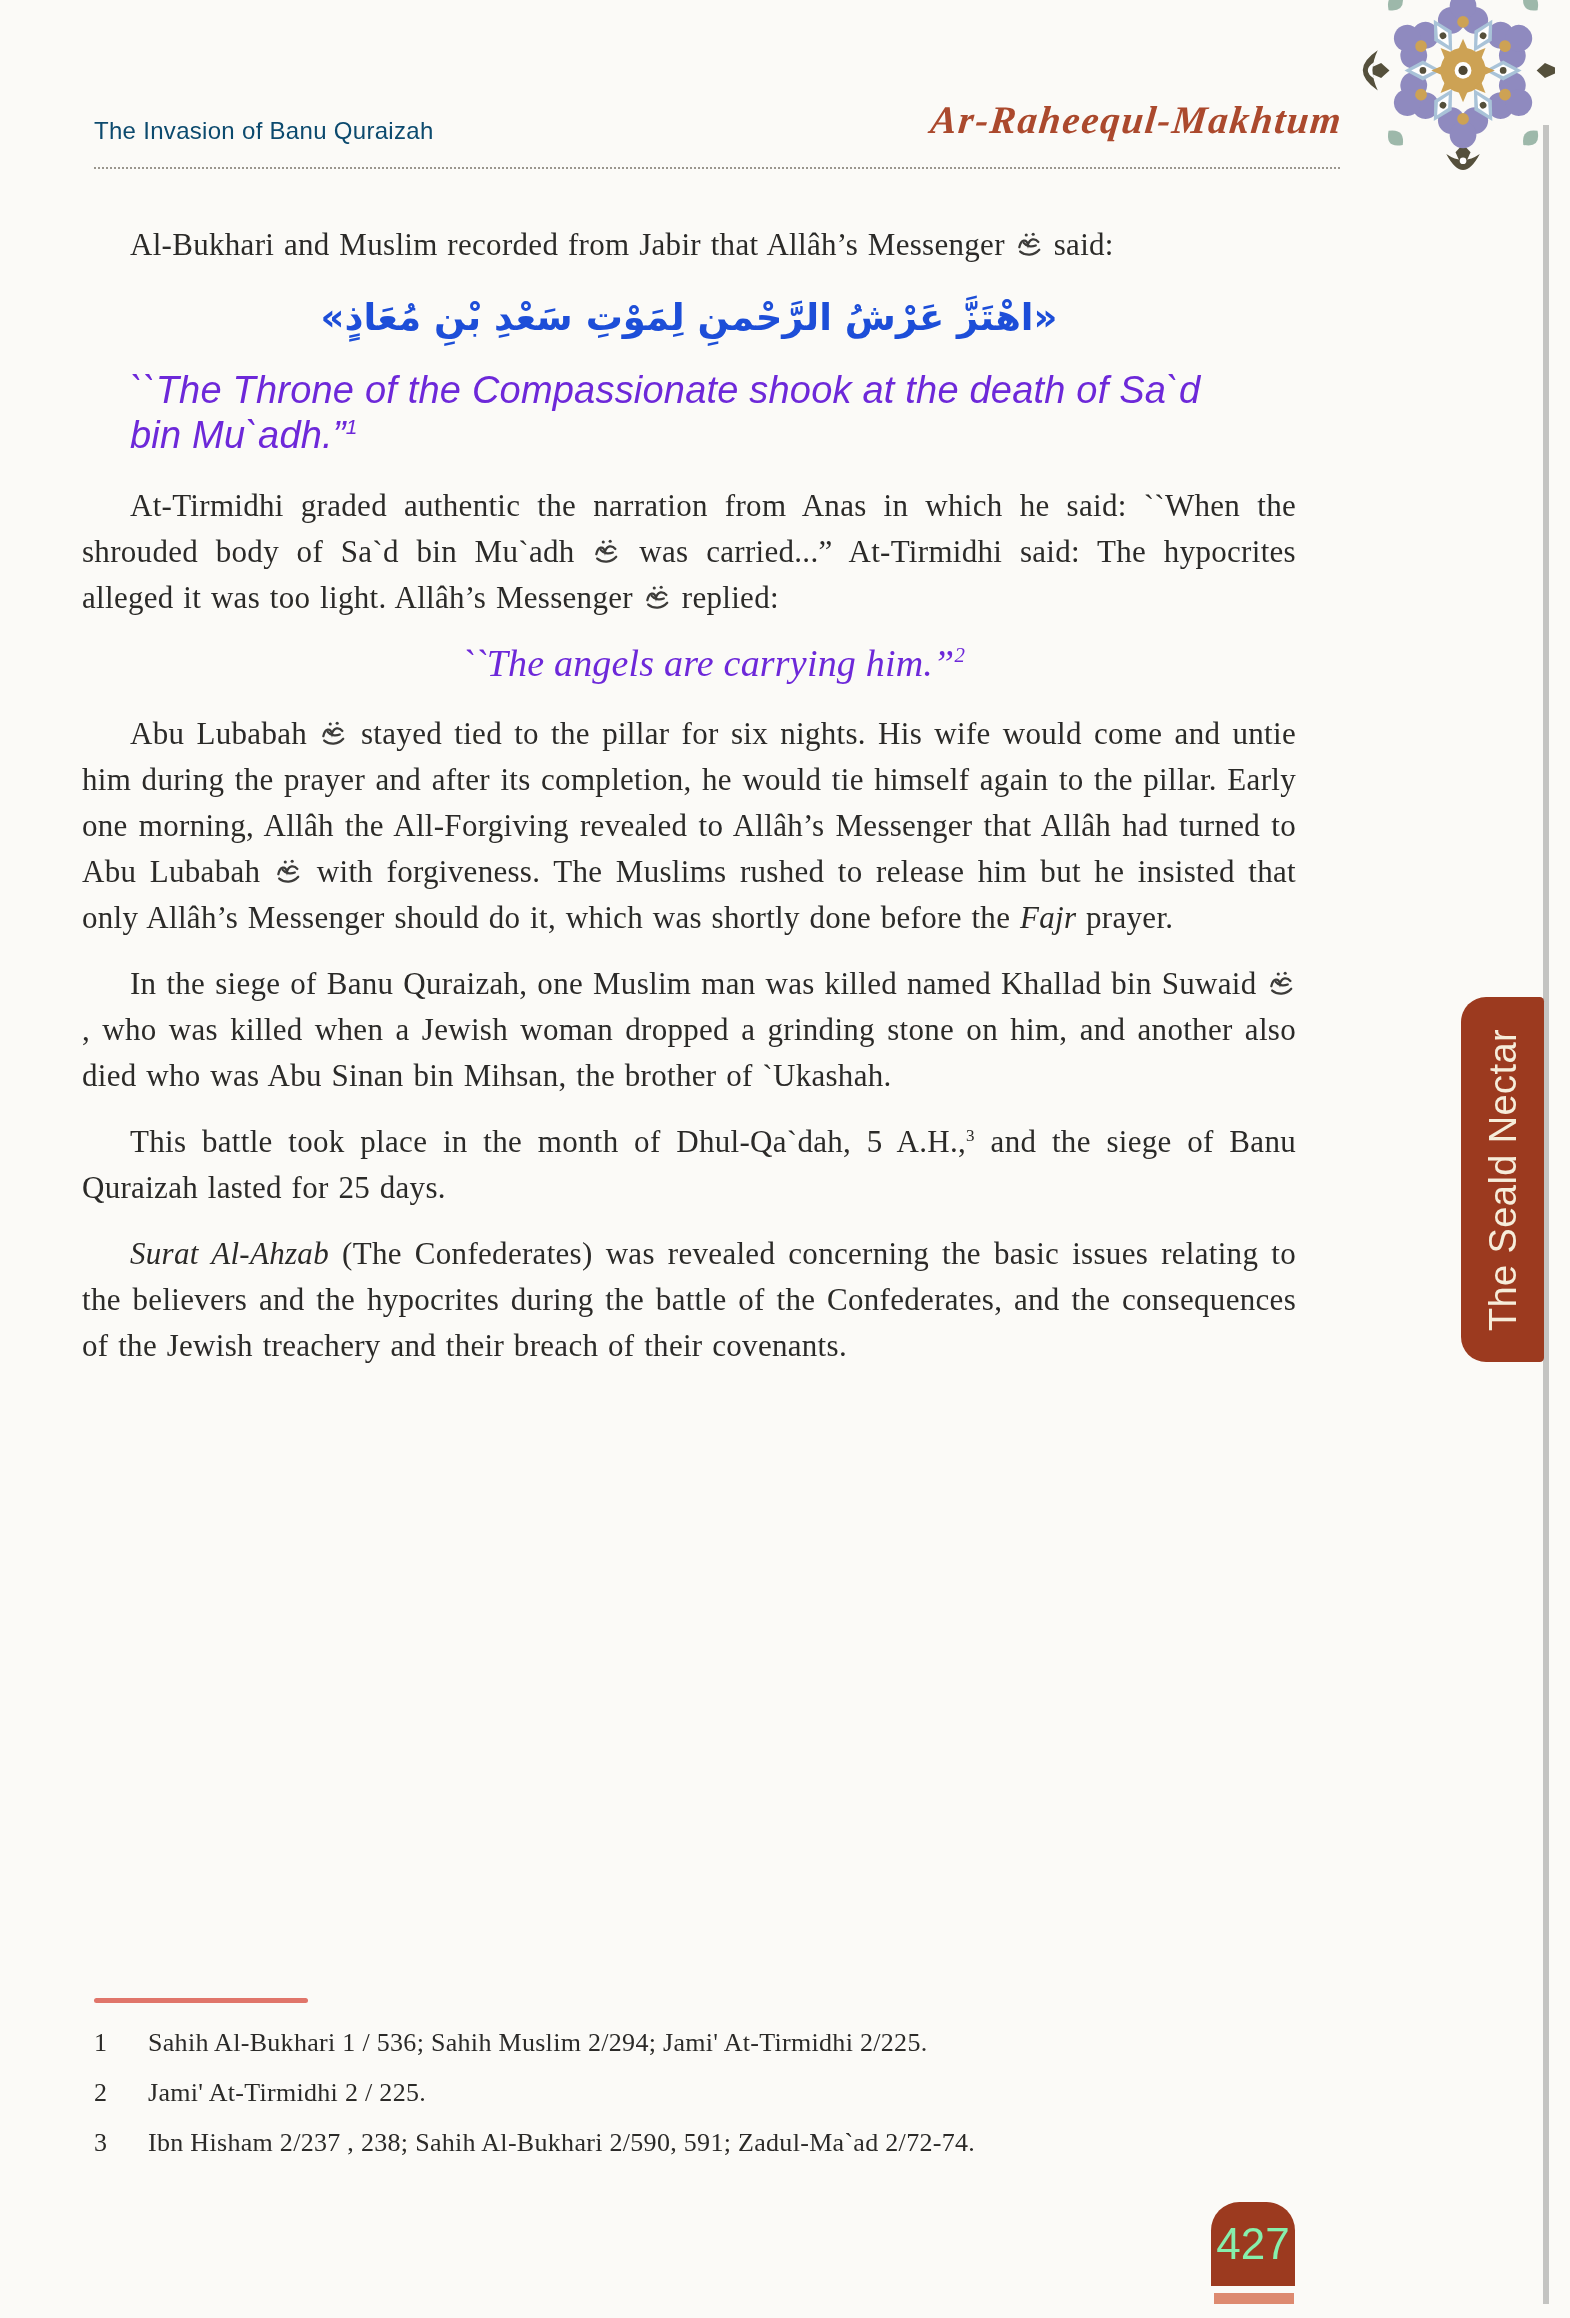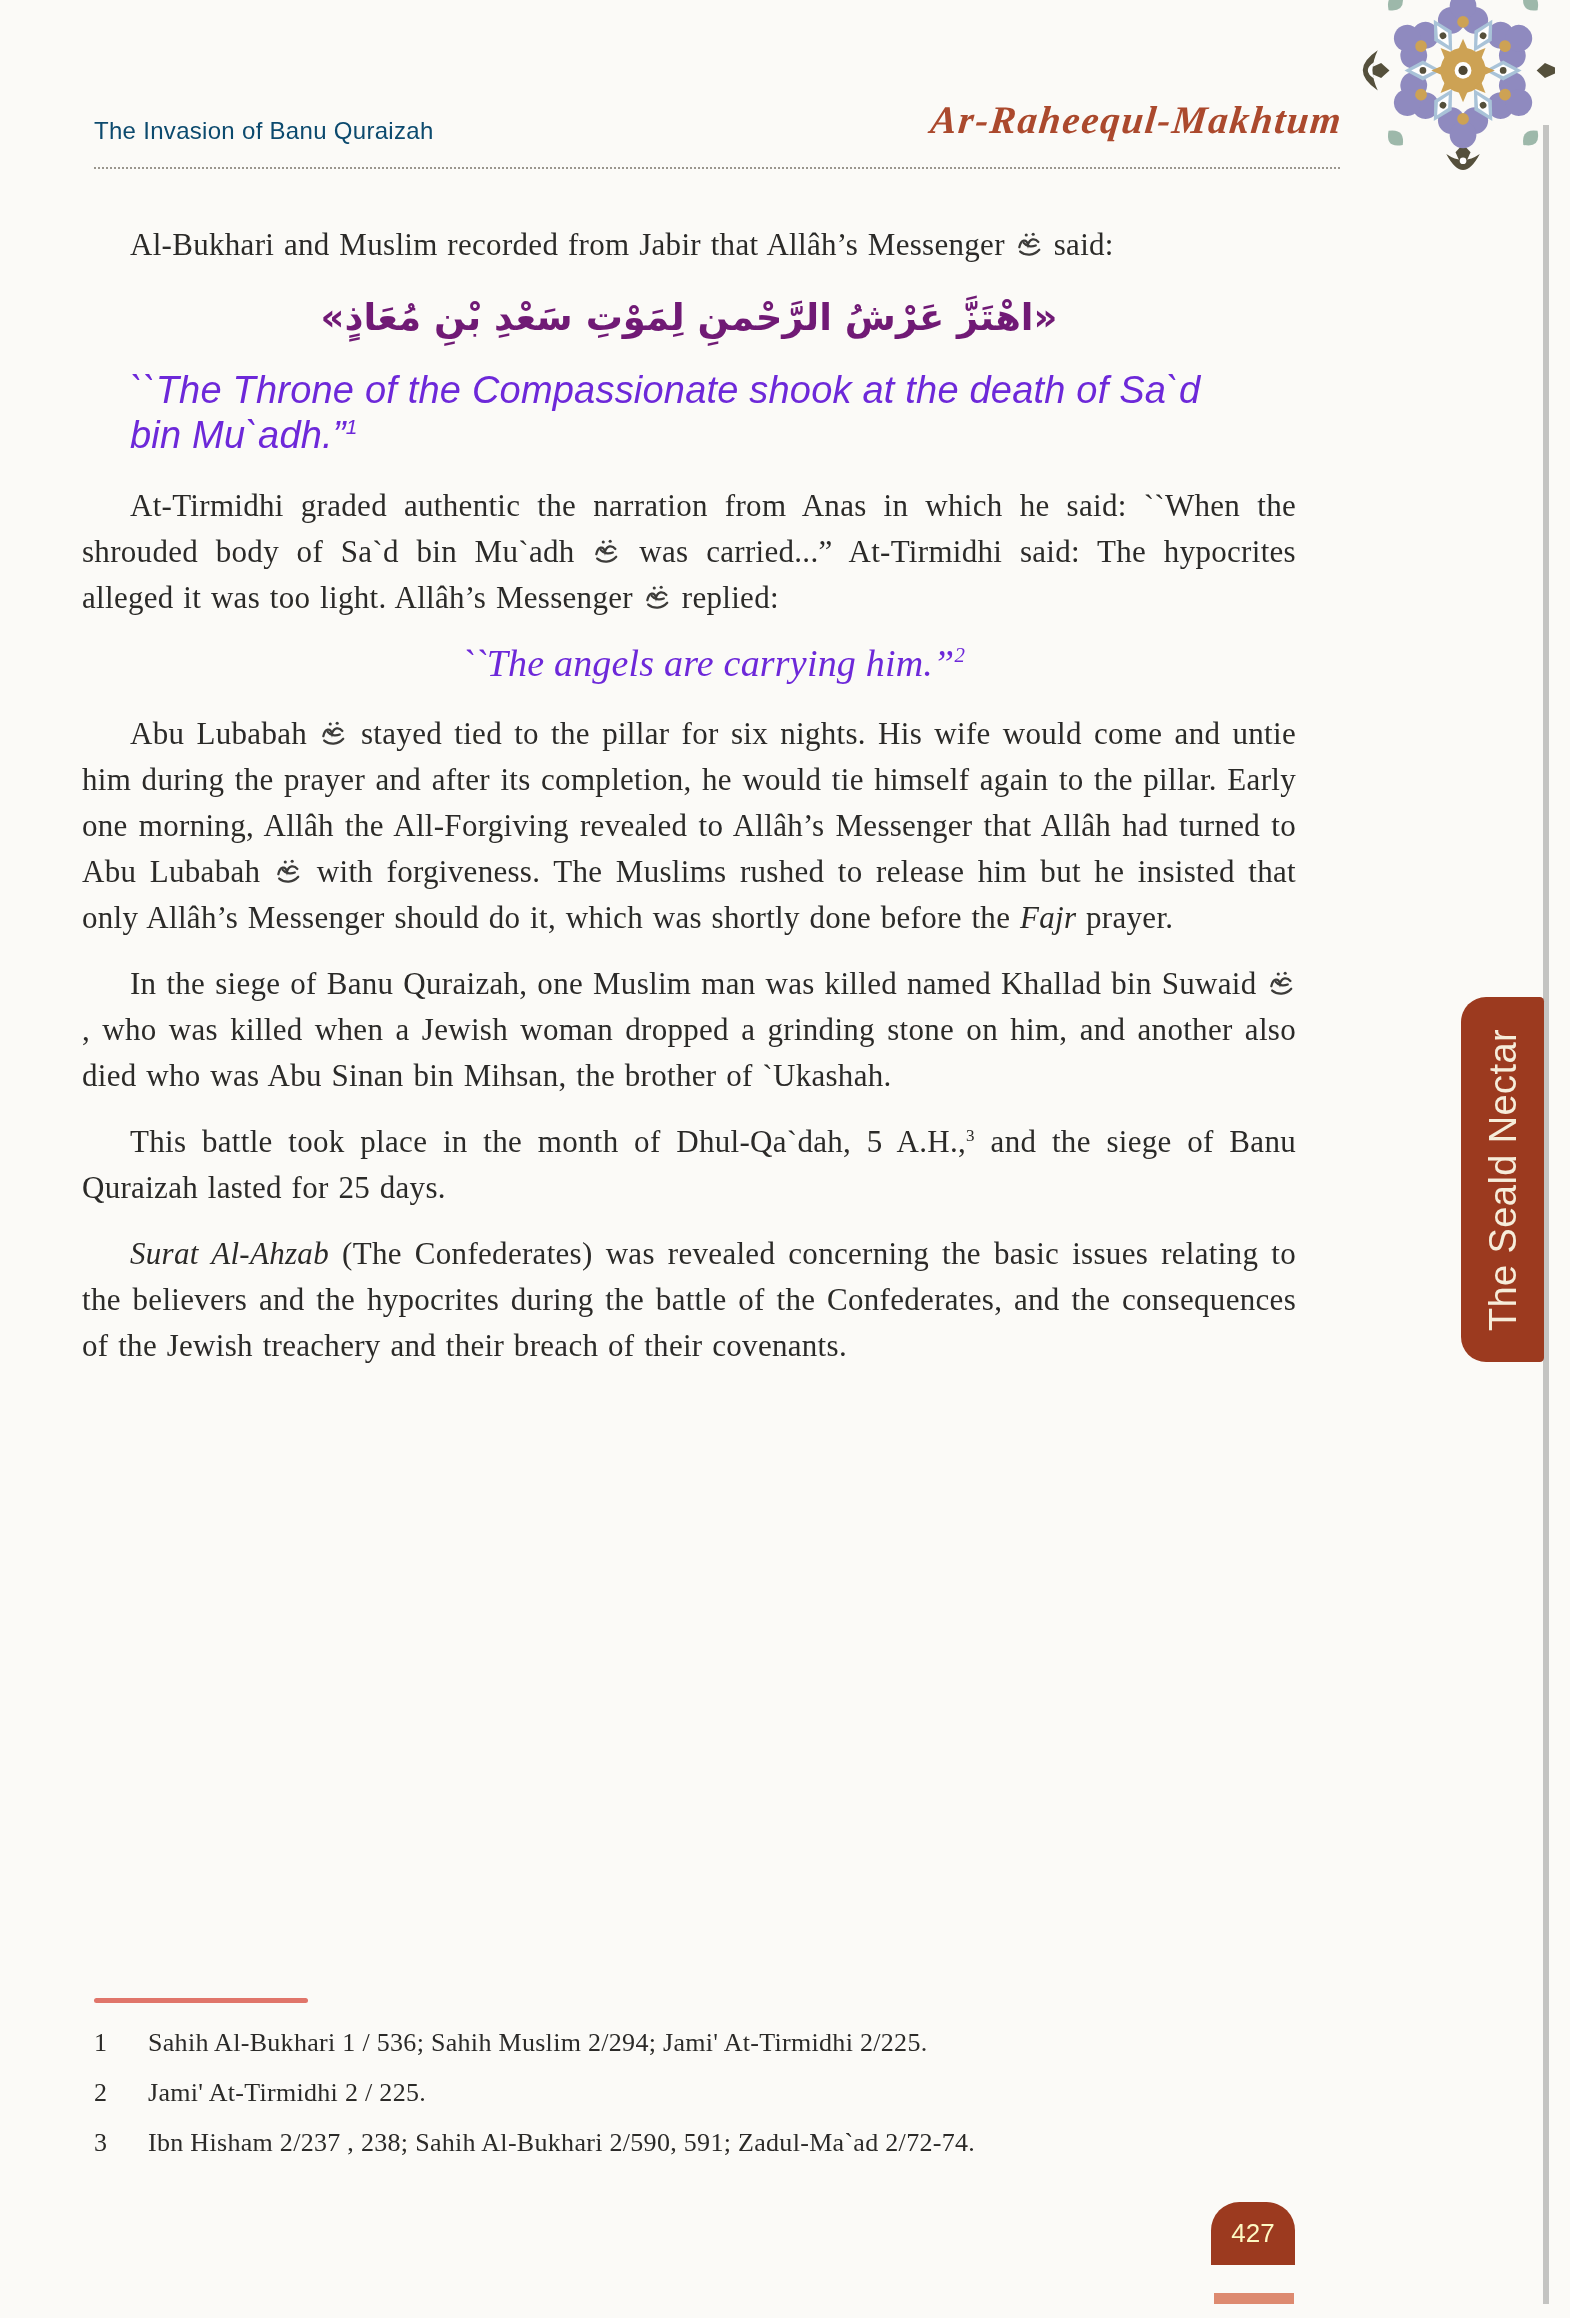--- a/index.html
+++ b/index.html
@@ -47,45 +47,45 @@
   
   .body-col{position:absolute;left:82px;top:222px;width:1214px;}
   .blk{margin:0 0 20px 0;}
   .blk.para{
     font-size:31px;line-height:46px;text-align:justify;text-indent:48px;
     letter-spacing:0.3px;word-spacing:1.7px;
   }
   .blk.arabic{
     direction:rtl;text-align:center;margin:10px 0 20px 0;
     font-family:"DejaVu Sans",sans-serif;font-size:37px;line-height:60px;
-    color:#701a75;font-weight:bold;
+    color:#1d4ed8;font-weight:bold;
   }
   .blk.trans{
     font-family:"Liberation Sans",sans-serif;font-style:italic;
     font-size:38px;line-height:45px;color:#6d28d9;
     margin:3.3px 59px 25px 48px;letter-spacing:0.2px;
   }
   .blk.trans.align-center{text-align:center;margin-right:0;font-family:Liberation Serif, serif;}
   .blk i{font-style:italic;}
   sup{font-size:.55em;line-height:0;vertical-align:super;}
   .hon{width:.95em;height:.95em;vertical-align:-.12em;}
   
   .footnotes{position:absolute;left:94px;top:1998px;width:1221px;}
   .fn-rule{width:214px;height:5px;border-radius:2.5px;background:#e0756a;margin-bottom:15px;}
   .fn-item{
     display:flex;font-size:26px;line-height:50px;color:#2b2a28;
     letter-spacing:0.3px;
   }
   .fn-num{width:54px;flex:0 0 54px;}
   
   .page-badge{
-    position:absolute;left:1211px;top:2202px;width:84px;height:63px;
+    position:absolute;left:1211px;top:2202px;width:84px;height:84px;
     background:#9c3a1f;border-radius:28.4px 28.4px 0 0;
     display:flex;align-items:center;justify-content:center;
-    font-family:"Liberation Sans",sans-serif;font-size:26px;color:#fef9c3;
+    font-family:"Liberation Sans",sans-serif;font-size:44px;color:#86efac;
   }
   .page-badge-bar{
     position:absolute;left:1214px;top:2293px;width:80px;height:11px;
     background:#dd8a70;
   }
   .defs{position:absolute;width:0;height:0;overflow:hidden;}
 </style>
 </head>
 <body>
 

